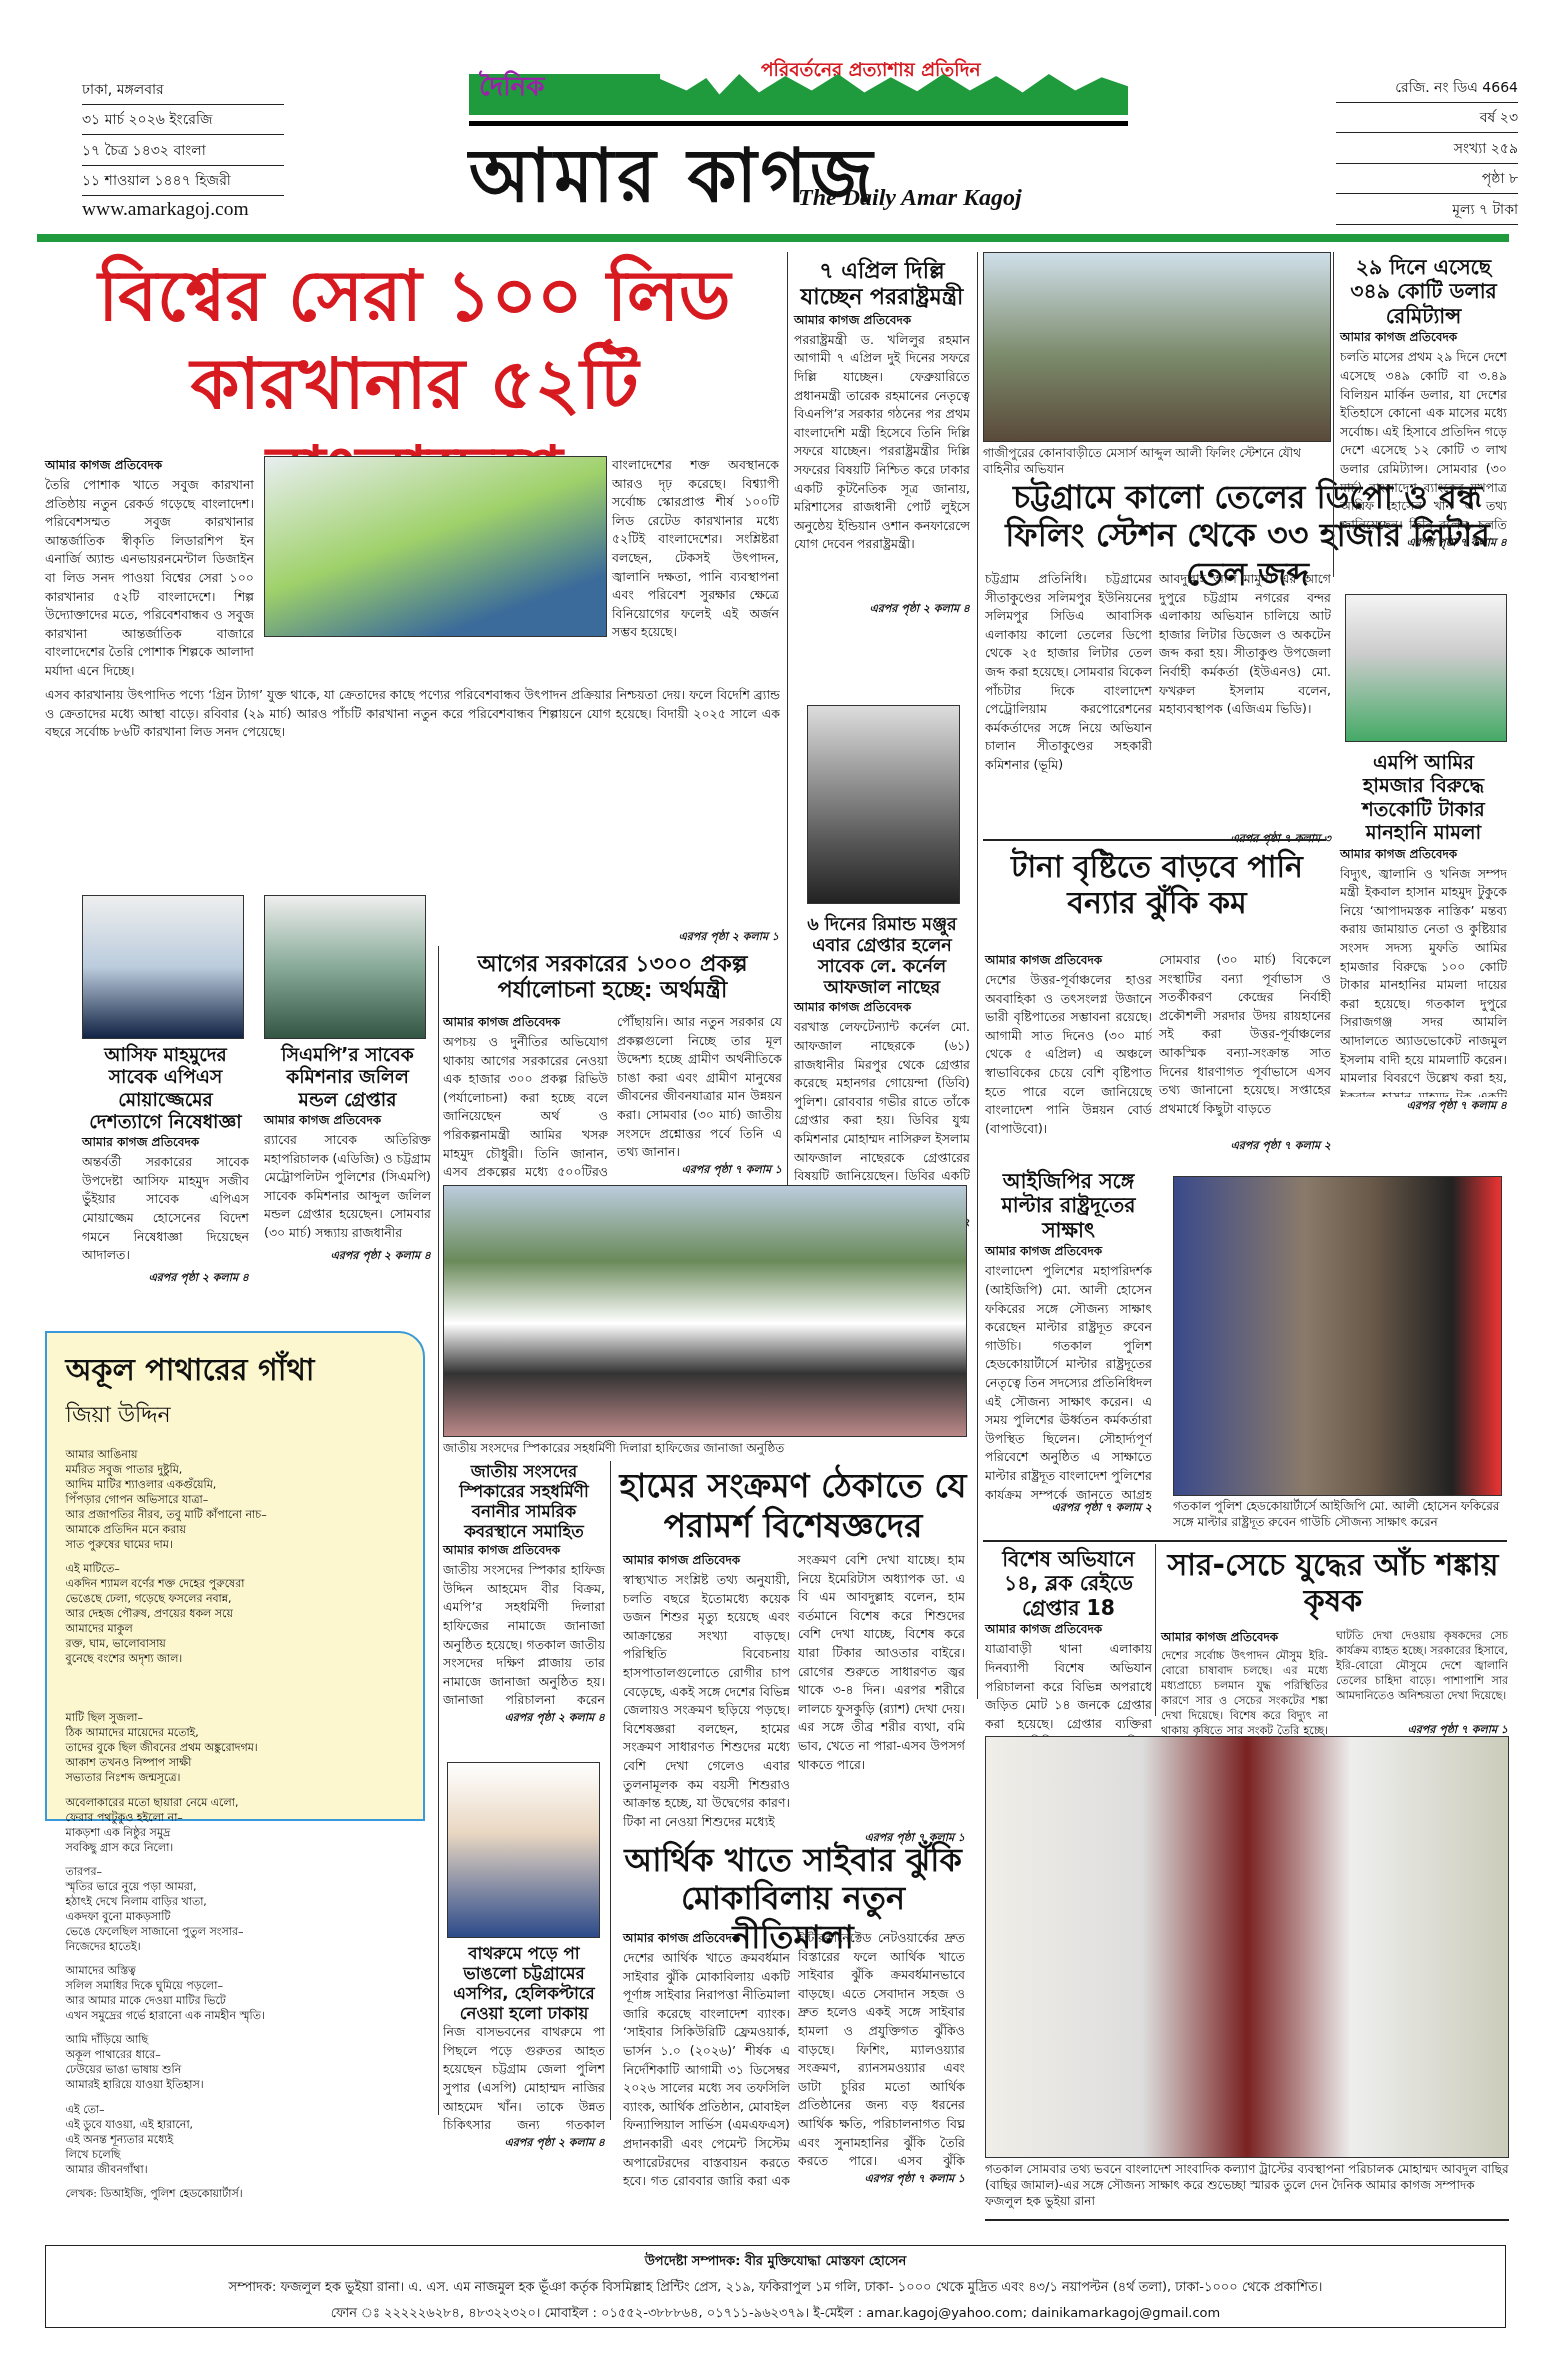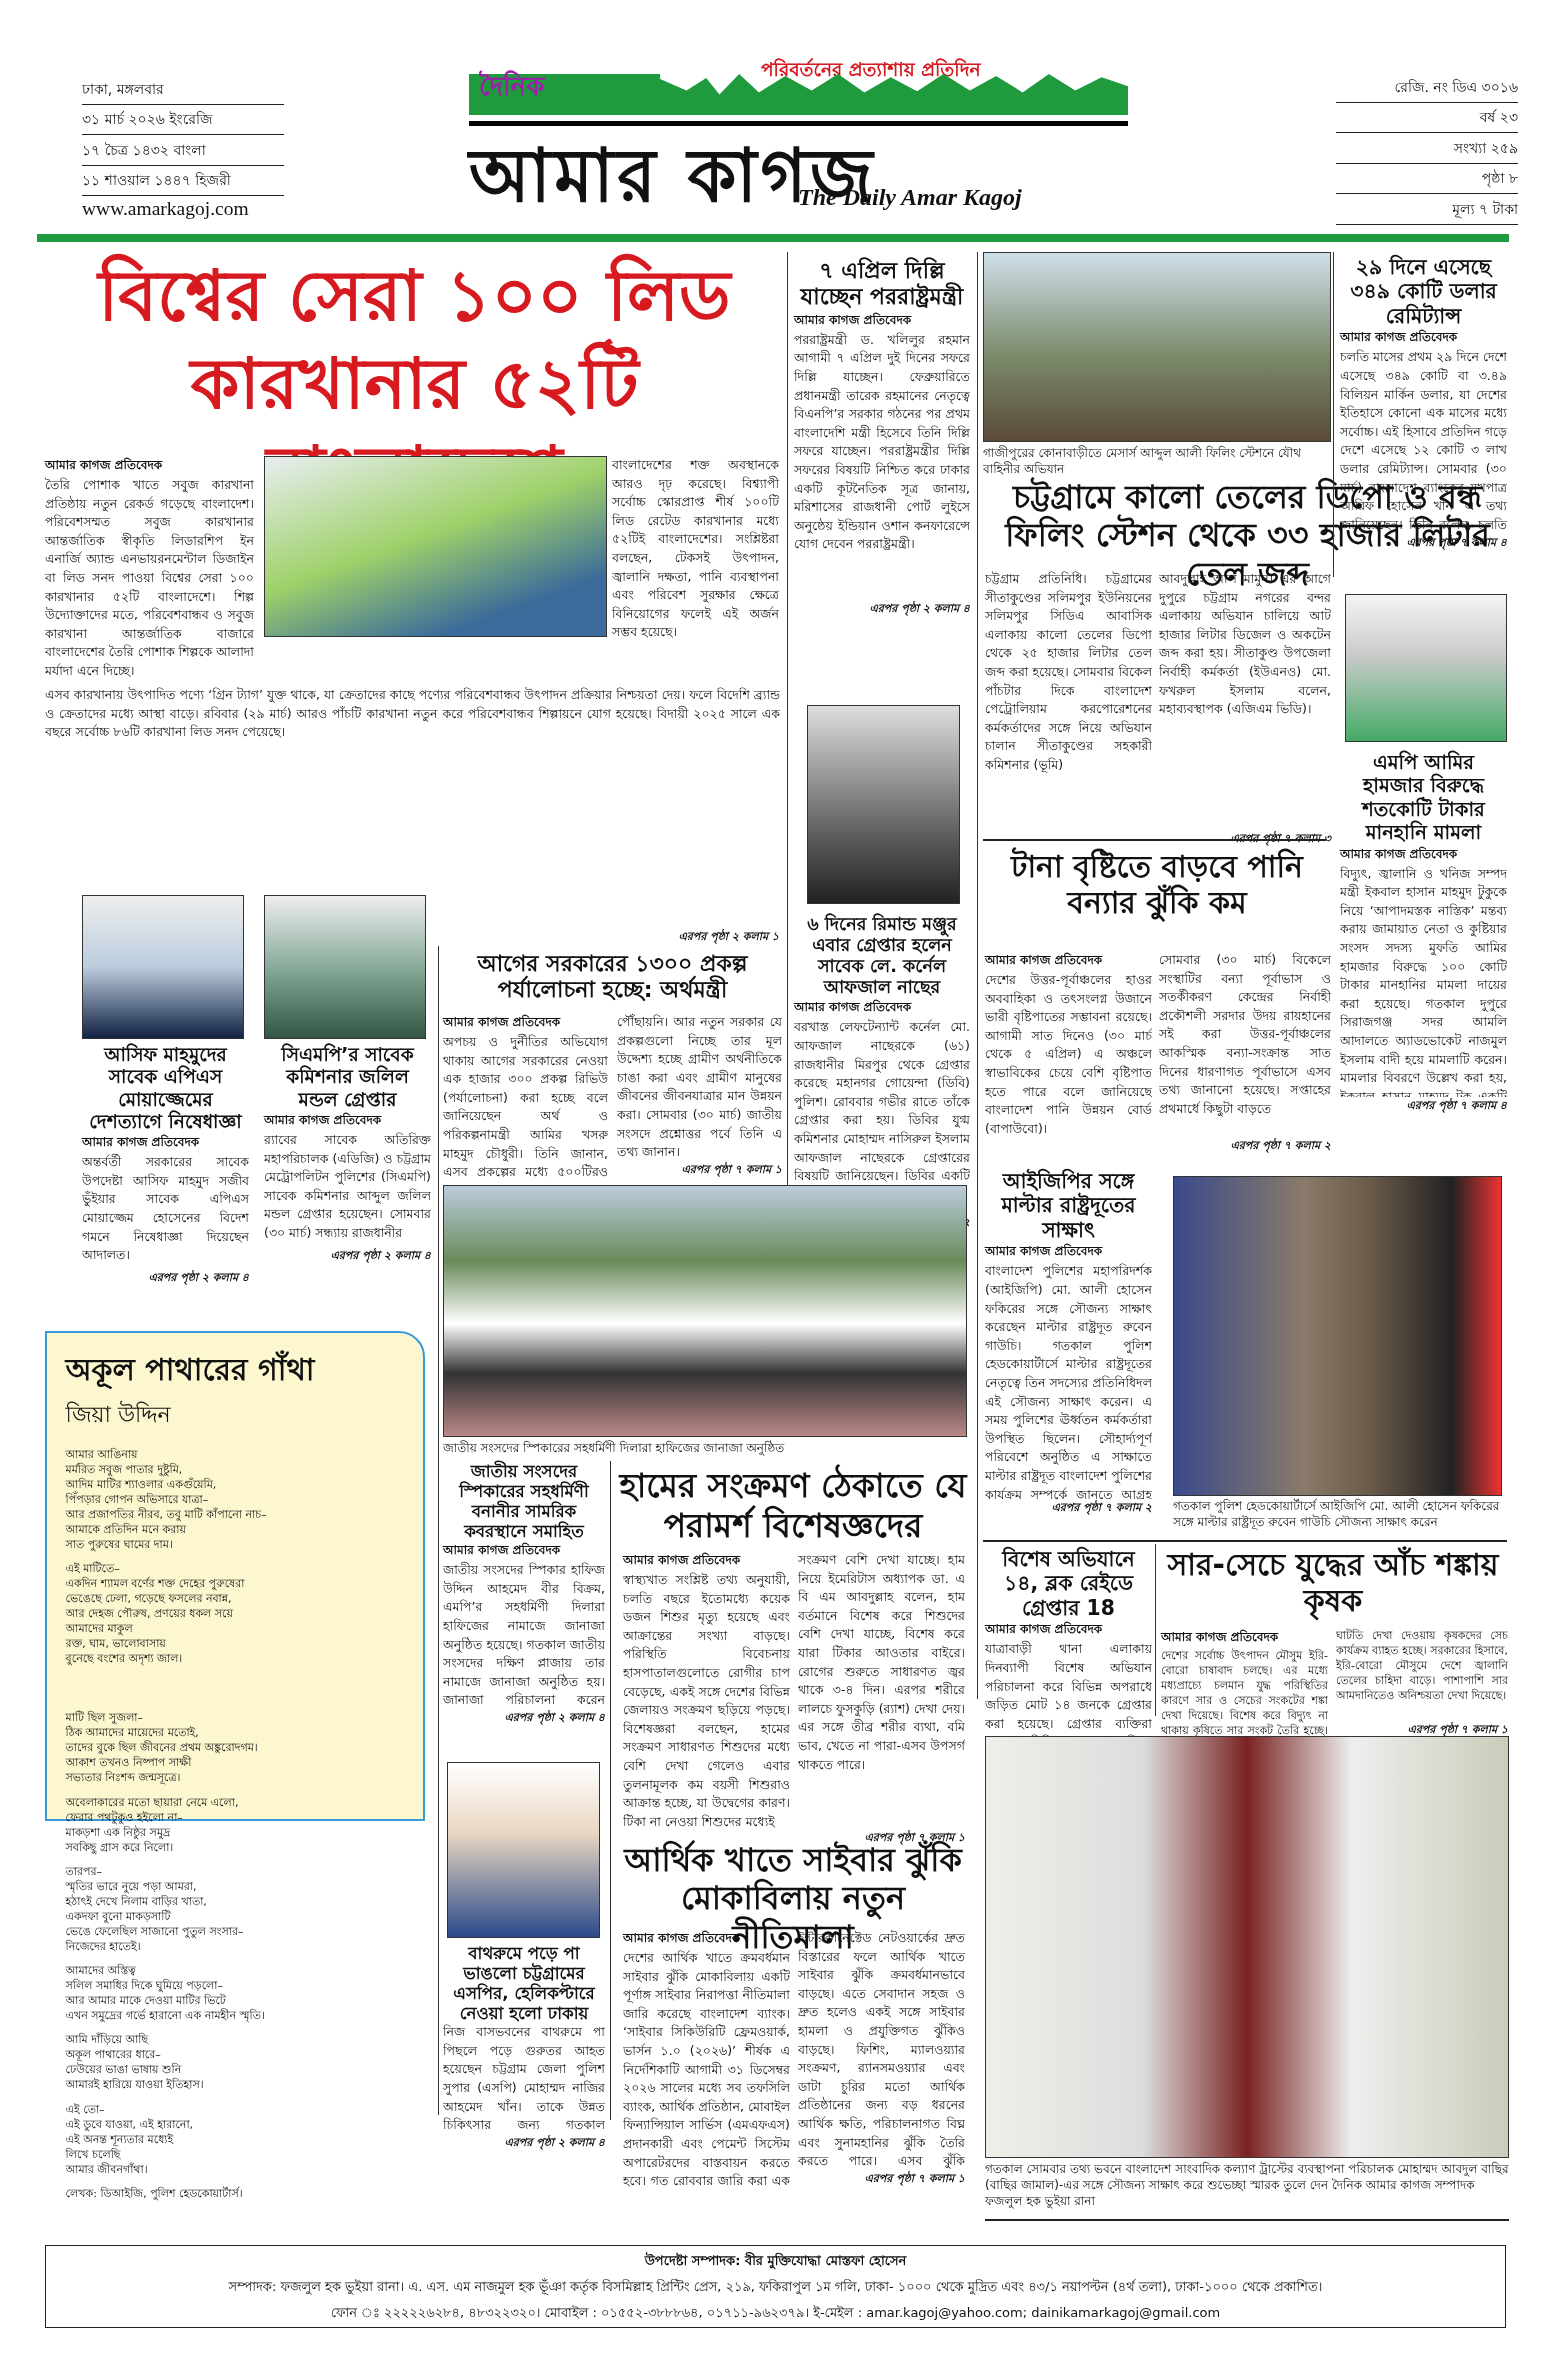--- a/index.html
+++ b/index.html
@@ -43,21 +43,21 @@
   <div class="row">১১ শাওয়াল ১৪৪৭ হিজরী</div>
   <div class="url">www.amarkagoj.com</div>
 </div>
 <div class="abs slogan">পরিবর্তনের প্রত্যাশায় প্রতিদিন</div>
 <div class="abs greenband"></div>
 <div class="abs dainik">দৈনিক</div>
 <div class="abs logo-rule"></div>
 <div class="abs logo">আমার কাগজ</div>
 <div class="abs logo-en">The Daily Amar Kagoj</div>
 <div class="abs mast-right">
-  <div class="row">রেজি. নং ডিএ ৩০১৬</div>
+  <div class="row">রেজি. নং ডিএ 4664</div>
   <div class="row">বর্ষ ২৩</div>
   <div class="row">সংখ্যা ২৫৯</div>
   <div class="row">পৃষ্ঠা ৮</div>
   <div class="row">মূল্য ৭ টাকা</div>
 </div>
 <div class="abs topbar"></div>
 
 <div class="abs lead1">বিশ্বের সেরা ১০০ লিড কারখানার ৫২টি বাংলাদেশে</div>
 <div class="abs" style="left:45px;top:456px;width:209px">
   <div class="byline">আমার কাগজ প্রতিবেদক</div>

